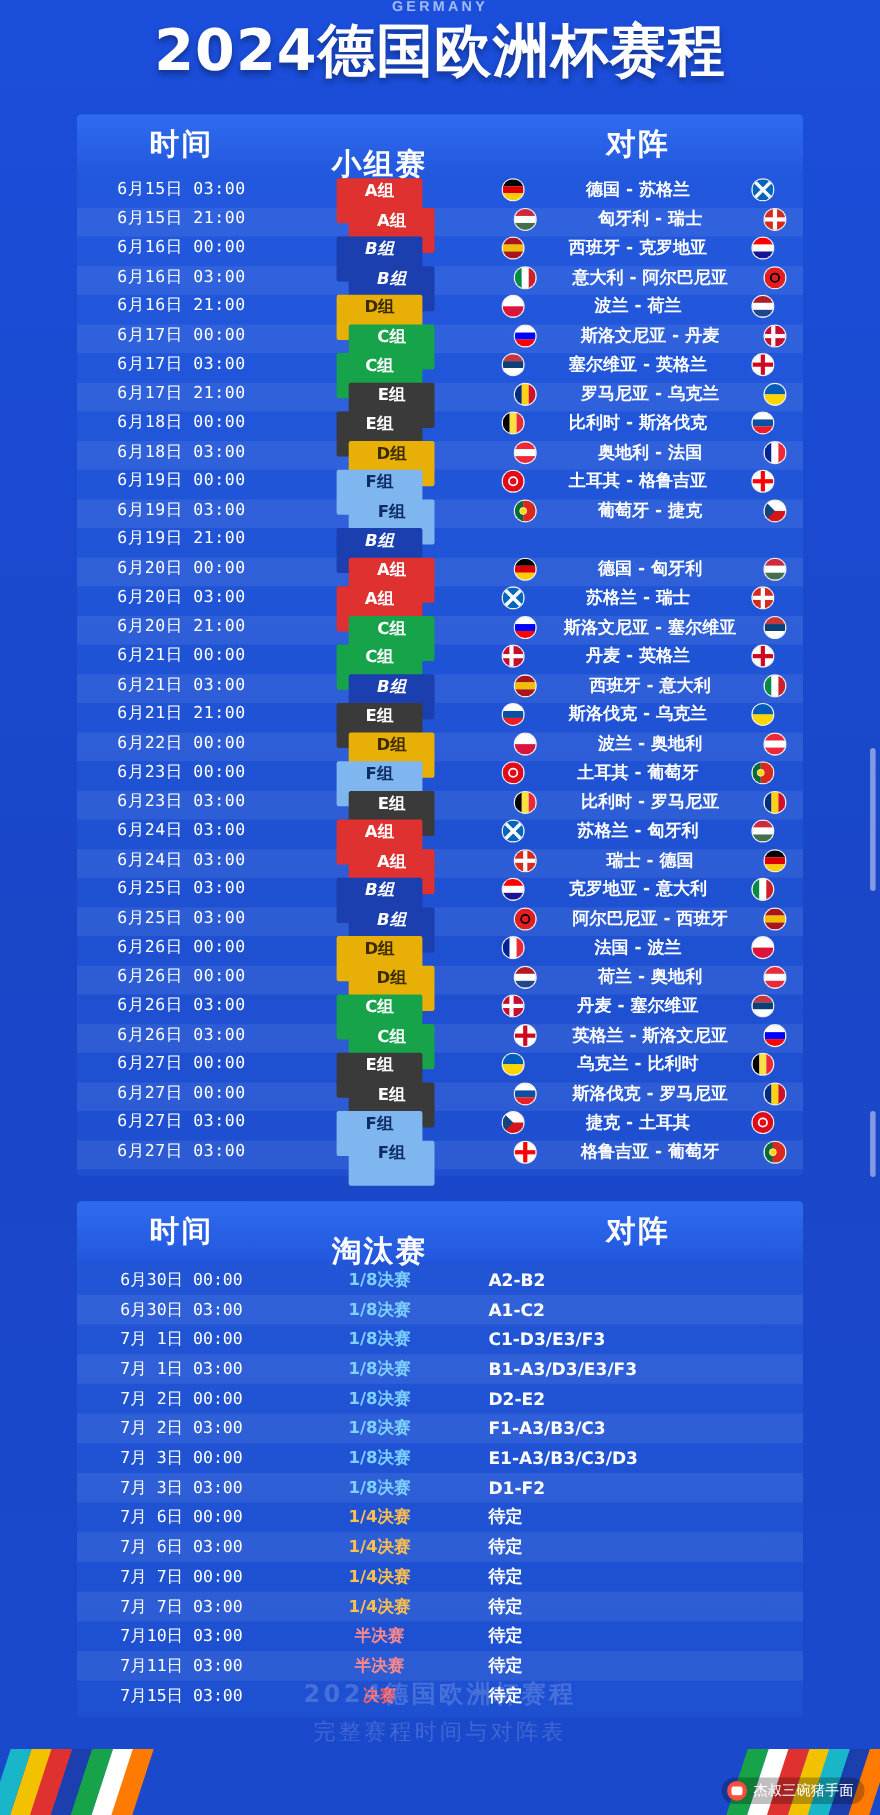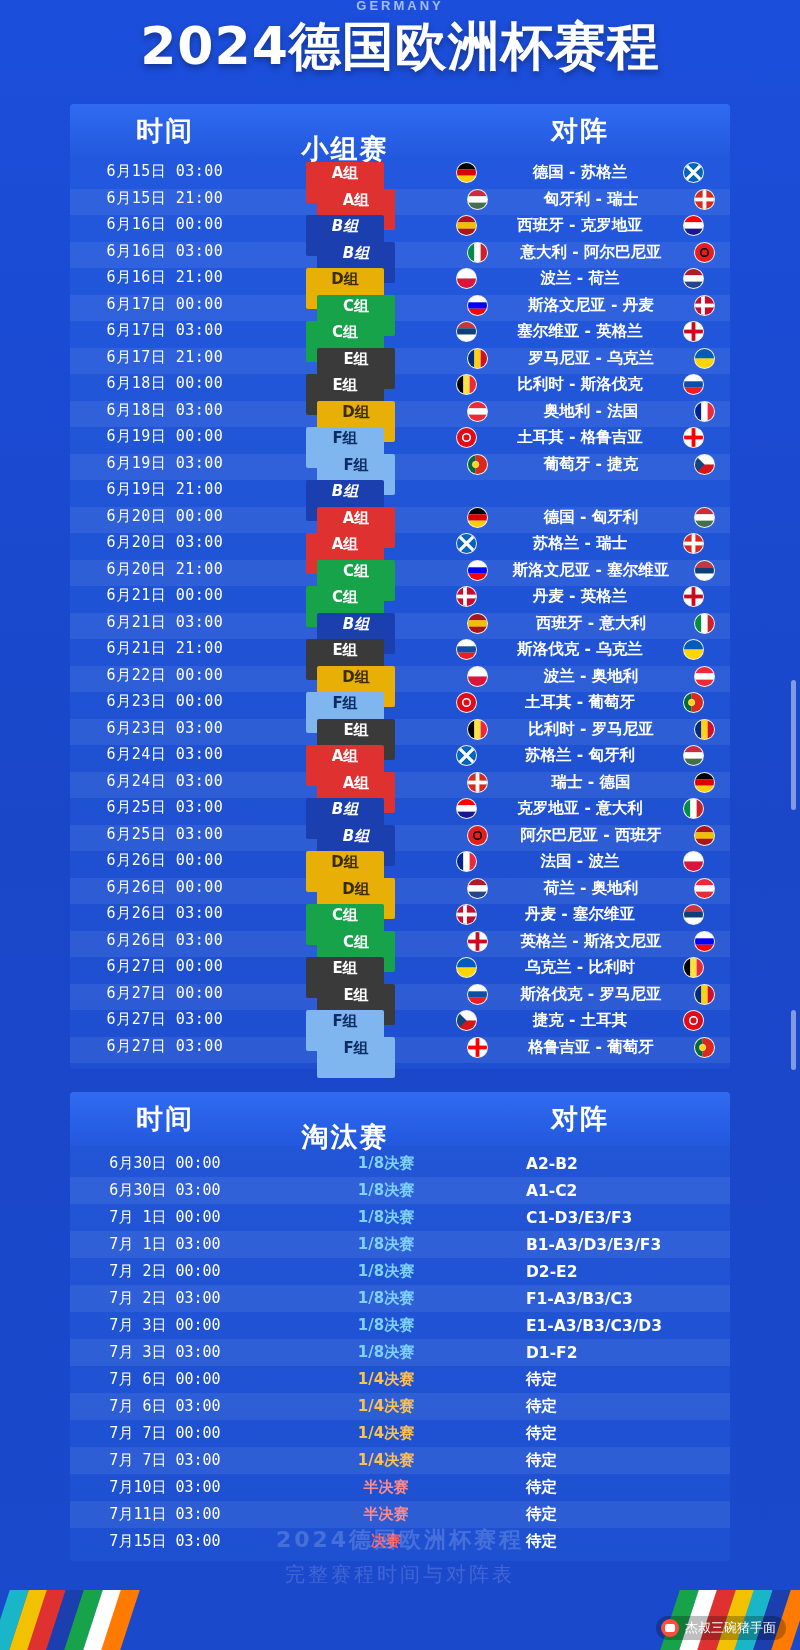--- a/index.html
+++ b/index.html
@@ -138,21 +138,21 @@
     border-radius: 50%;
     flex: 0 0 21px;
     border: 1px solid rgba(255,255,255,.55);
     overflow: hidden;
     position: relative;
     background: #ddd;
   }
   .flag svg { display:block; width:100%; height:100%; }
 
   
-  .ko-row { display:flex; align-items:center; height: 27px; gap: 41px; }
+  .ko-row { display:flex; align-items:center; height: 27px; }
   .ko-row.alt { background: rgba(255,255,255,.07); }
   .ko-time {
     width: 190px; text-align:center; color:#fff; font-size:15px;
     font-family:"DejaVu Sans Mono","Liberation Mono",monospace;
   }
   .ko-stage {
     width: 170px; text-align:center; font-size:15px; font-weight:bold;
     font-family:"DejaVu Sans","Liberation Sans",sans-serif;
   }
   .st-r16 { color:#7fd2ff; }

